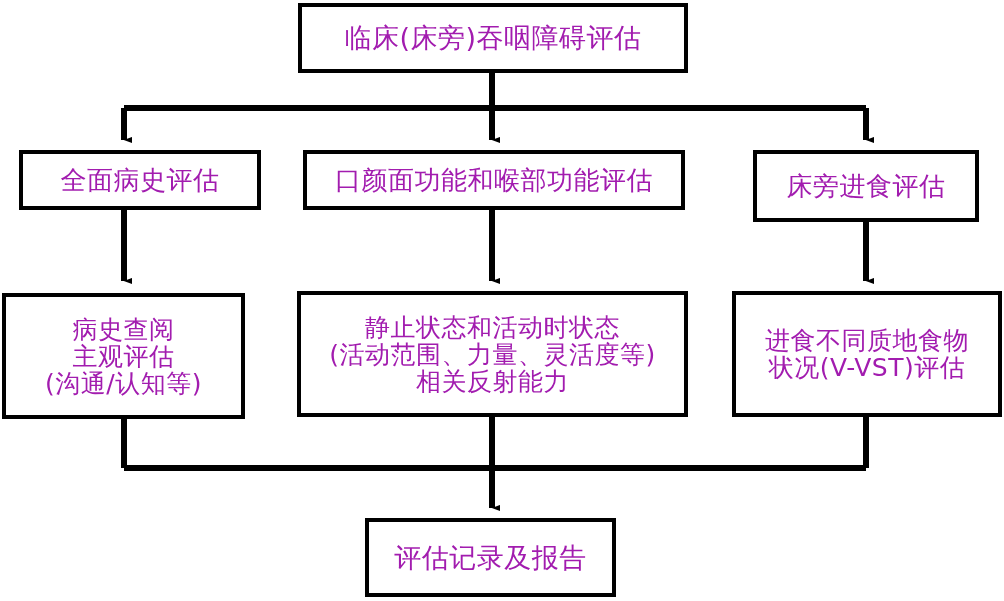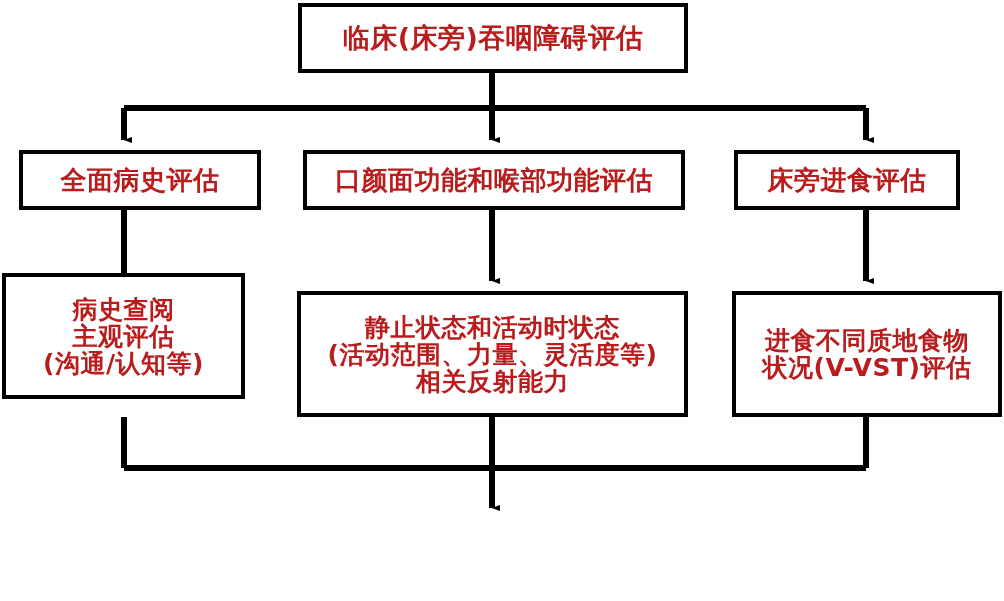--- a/index.html
+++ b/index.html
@@ -30,31 +30,31 @@
     box-sizing: border-box;
     background: #ffffff;
     border: 4px solid #000000;
     display: flex;
     align-items: center;
     justify-content: center;
     text-align: center;
   }
   .node .lines {
     line-height: 1.08;
-    color: #b91c1c;
-    font-weight: 700;
+    color: #a21caf;
+    font-weight: 400;
     letter-spacing: 0.5px;
     white-space: pre-line;
   }
   
   #node-top        { left: 298px; top: 3px;   width: 390px; height: 70px; }
   #node-history    { left: 19px;   top: 150px; width: 242px; height: 60px; }
   #node-oral       { left: 303px; top: 150px; width: 382px; height: 60px; text-align: right; }
-  #node-bedside    { left: 734px; top: 150px; width: 226px; height: 60px; }
-  #node-history-d  { left: 2px;   top: 273px; width: 243px; height: 126px; }
+  #node-bedside    { left: 753px; top: 150px; width: 226px; height: 72px; }
+  #node-history-d  { left: 2px;   top: 293px; width: 243px; height: 126px; }
   #node-oral-d     { left: 297px; top: 291px; width: 391px; height: 126px; }
   #node-bedside-d  { left: 732px; top: 291px; width: 270px; height: 126px; }
   #node-report     { left: 365px; top: 518px; width: 251px; height: 79px; }
 
   #node-top .lines       { font-size: 27px; }
   #node-history .lines   { font-size: 26px; }
   #node-oral .lines      { font-size: 26px; }
   #node-bedside .lines   { font-size: 26px; }
   #node-history-d .lines { font-size: 25px; }
   #node-oral-d .lines    { font-size: 25px; }
@@ -118,14 +118,17 @@
     <div class="lines">静止状态和活动时状态
 (活动范围、力量、灵活度等)
 相关反射能力</div>
   </div>
 
   <div class="node" id="node-bedside-d">
     <div class="lines">进食不同质地食物
 状况(V-VST)评估</div>
   </div>
 
+  <div class="node" id="node-report">
+    <div class="lines">评估记录及报告</div>
+  </div>
 
 </div>
 
 </body></html>

